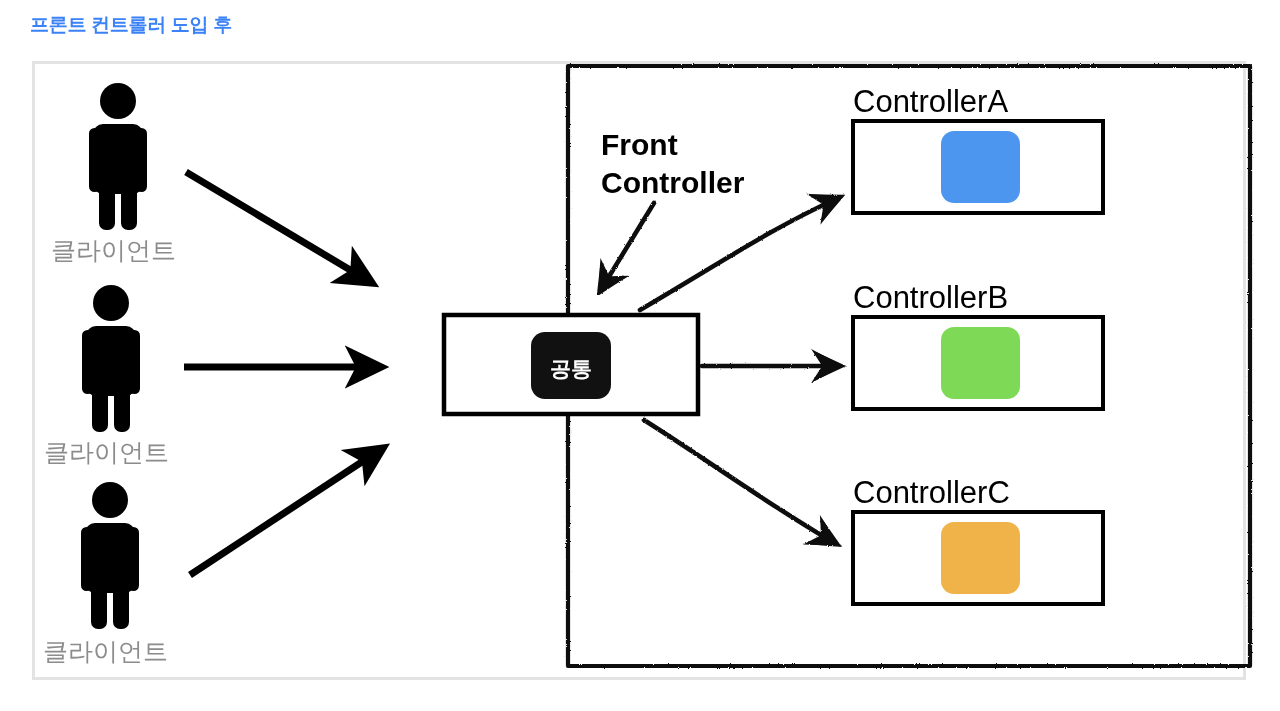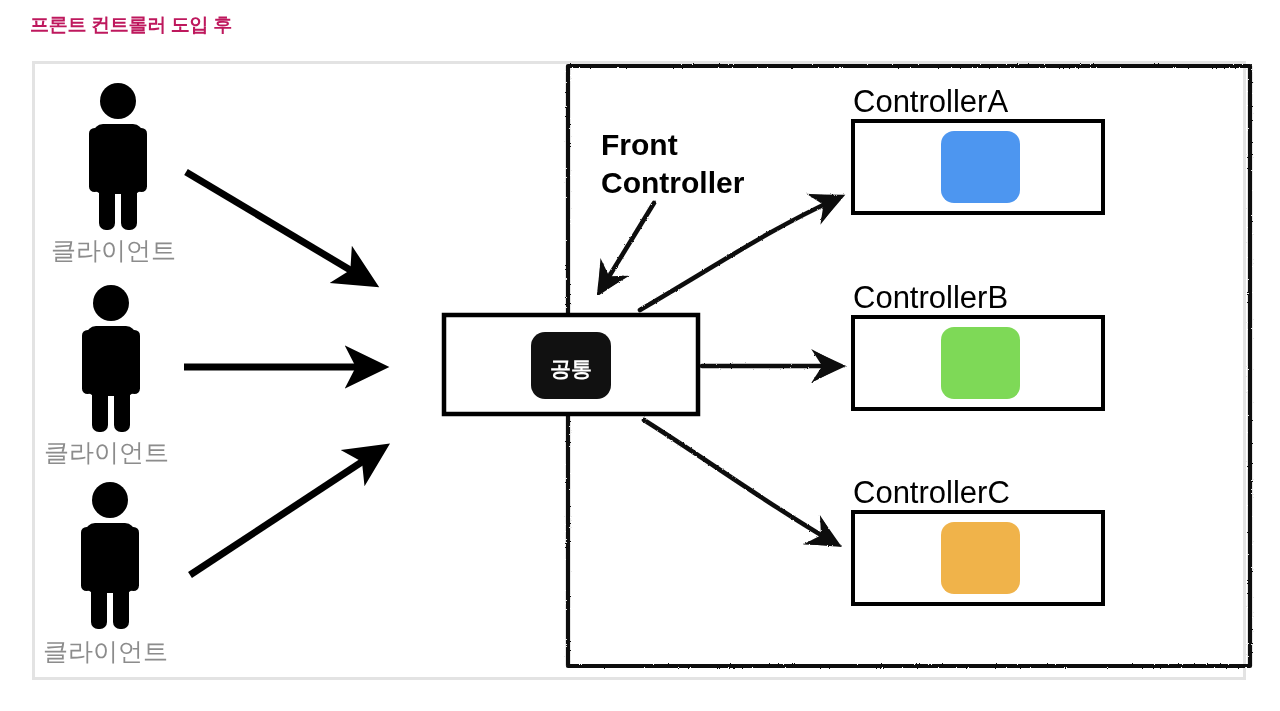--- a/index.html
+++ b/index.html
@@ -13,21 +13,21 @@
     font-family: "Liberation Sans", "DejaVu Sans", sans-serif;
     position: relative;
     overflow: hidden;
   }
   #page-title {
     position: absolute;
     left: 30px;
     top: 12px;
     font-size: 19px;
     font-weight: bold;
-    color: #be185d;
+    color: #3b82f6;
     letter-spacing: -0.3px;
     white-space: nowrap;
   }
   #diagram-frame {
     position: absolute;
     left: 32px;
     top: 61px;
     width: 1214px;
     height: 619px;
     border: 3px solid #e3e3e3;

